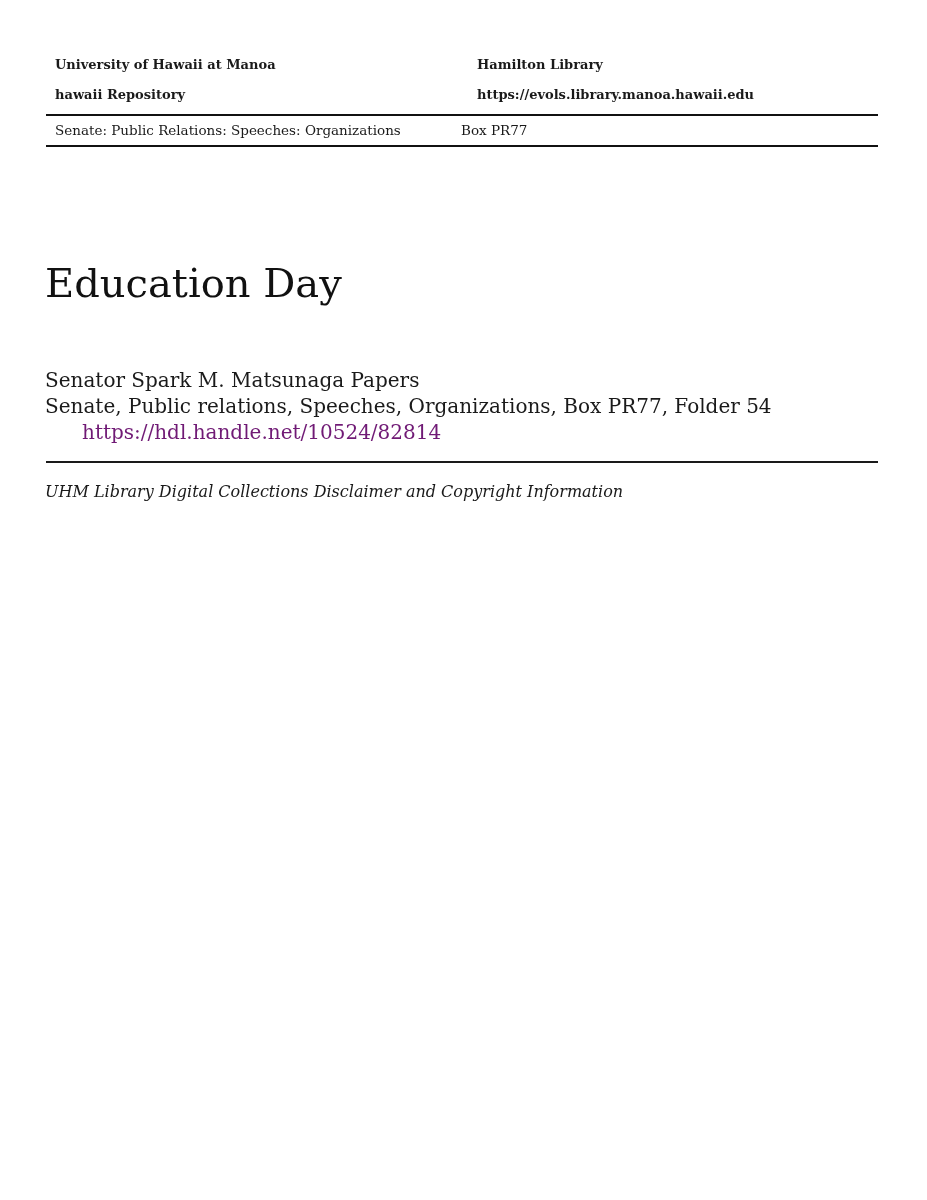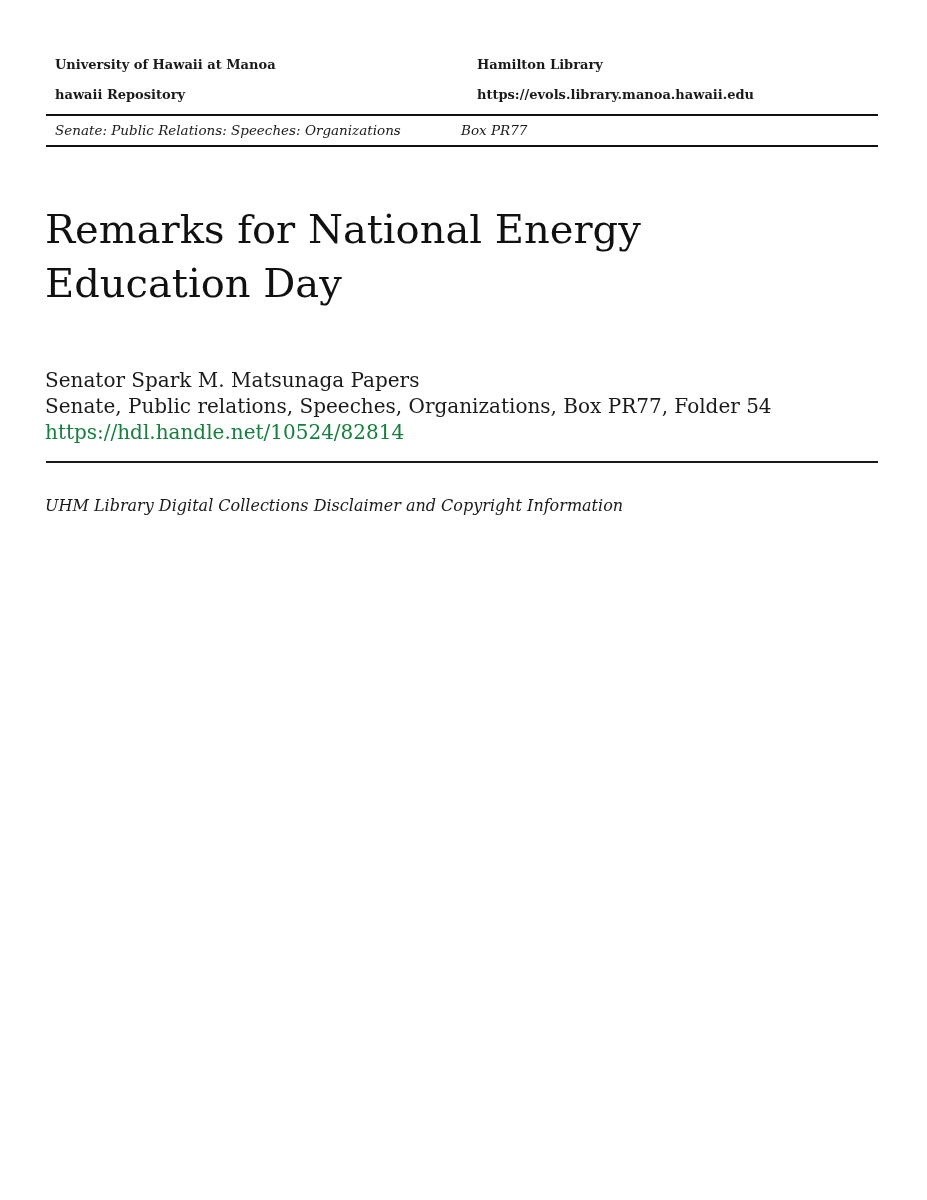--- a/index.html
+++ b/index.html
@@ -27,21 +27,20 @@
   .header-line {
     font-weight: bold;
     font-size: 13px;
     line-height: 30px;
     white-space: nowrap;
   }
   .header-sub {
     display: flex;
     padding: 6px 0 7px 9px;
     border-bottom: 2px solid #111111;
-    font-style: italic;
   }
   .header-sub-cell {
     font-size: 13.5px;
     line-height: 16px;
     white-space: nowrap;
   }
   .header-sub-cell.left { flex: 0 0 406px; }
   .header-sub-cell.right { flex: 1; }
   
   .doc-title {
@@ -51,35 +50,35 @@
     font-weight: normal;
     color: #111111;
   }
   
   .meta-block {
     margin: 57px 49px 0 45px;
     font-size: 20px;
     line-height: 26px;
   }
   .meta-line { white-space: nowrap; }
-  .meta-link { color: #15803d; text-decoration: none; }
+  .meta-link { color: #701a75; text-decoration: none; margin-left: 37px; }
   
   .divider {
     margin: 16px 49px 0 46px;
     border: none;
     border-top: 2px solid #1a1a1a;
     height: 0;
   }
   .copyright {
     margin: 12px 49px 0 45px;
     font-size: 16px;
     line-height: 26px;
   }
   .disclaimer {
-    margin: 30px 49px 0 45px;
+    margin: 16px 49px 0 45px;
     font-size: 16px;
     line-height: 26px;
     font-style: italic;
     color: #1a1a1a;
     text-decoration: none;
     display: inline-block;
   }
 </style>
 </head>
 <body>
@@ -96,21 +95,21 @@
         <div class="header-line">Hamilton Library</div>
         <div class="header-line">https://evols.library.manoa.hawaii.edu</div>
       </div>
     </div>
     <div class="header-sub">
       <div class="header-sub-cell left">Senate: Public Relations: Speeches: Organizations</div>
       <div class="header-sub-cell right">Box PR77</div>
     </div>
   </div>
 
-  <h1 class="doc-title"><span>Remarks for National Energy</span><br><span>Education Day</span></h1>
+  <h1 class="doc-title"><br><span>Education Day</span></h1>
 
   <div class="meta-block">
     <div class="meta-line">Senator Spark M. Matsunaga Papers</div>
     <div class="meta-line">Senate, Public relations, Speeches, Organizations, Box PR77, Folder 54</div>
     <div class="meta-line">
       <a href="#" class="meta-link">https://hdl.handle.net/10524/82814</a>
     </div>
   </div>
 
   <hr class="divider">

